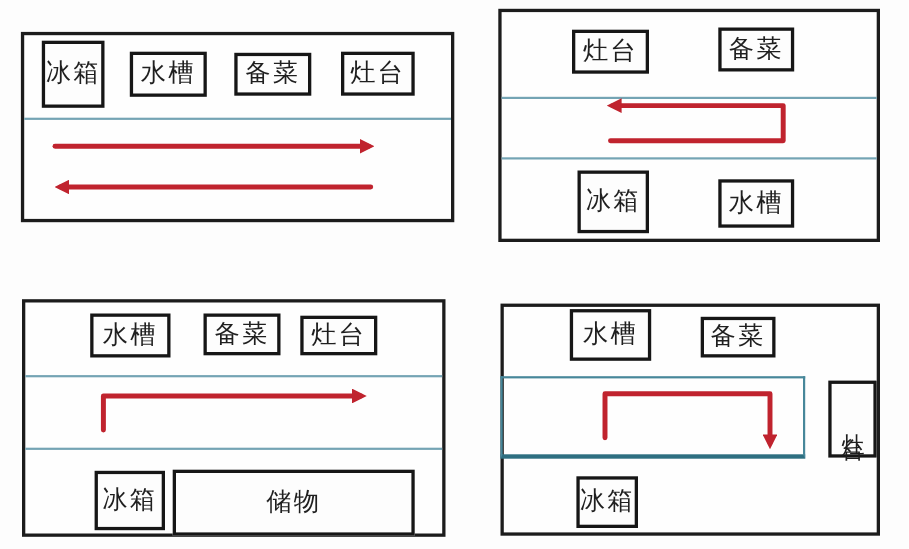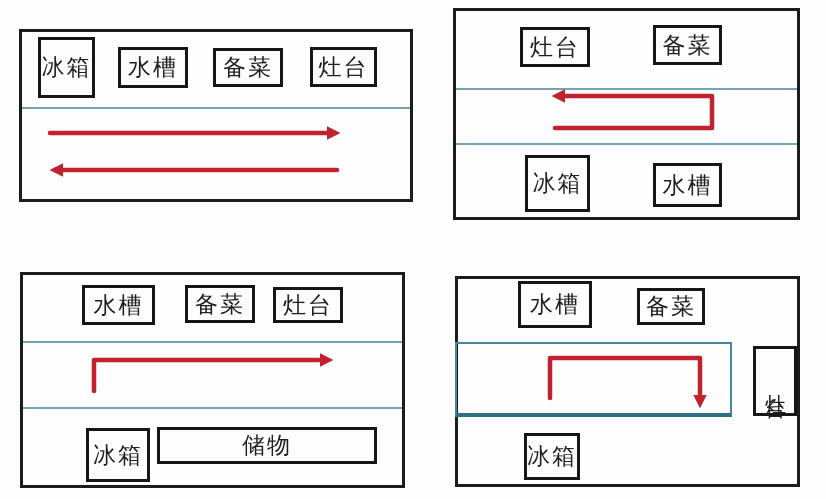--- a/index.html
+++ b/index.html
@@ -88,21 +88,21 @@
     </svg>
   </section>
 
   <section class="panel" style="left:20px;top:272px;width:385px;height:216px;">
     <div class="zone" style="left:59px;top:10px;width:73px;height:40px;">水槽</div>
     <div class="zone" style="left:162px;top:10px;width:70px;height:38px;">备菜</div>
     <div class="zone" style="left:250px;top:12px;width:70px;height:36px;">灶台</div>
     <div class="hline" style="top:66px;"></div>
     <div class="hline" style="top:132px;"></div>
     <div class="zone" style="left:63px;top:153px;width:64px;height:54px;">冰箱</div>
-    <div class="zone" style="left:134px;top:152px;width:220px;height:37px;">储物</div>
+    <div class="zone" style="left:134px;top:152px;width:220px;height:60px;">储物</div>
     <svg class="flow" width="379" height="210" viewBox="0 0 379 210">
       <defs>
         <marker id="ah3" viewBox="0 0 10 10" refX="6" refY="5" markerWidth="3" markerHeight="3" orient="auto">
           <path d="M0 0 L10 5 L0 10 z" fill="#c0232e"></path>
         </marker>
       </defs>
       <path d="M71 116 V85 H305" stroke="#c0232e" stroke-width="4.5" fill="none" stroke-linecap="round" stroke-linejoin="round" marker-end="url(#ah3)"></path>
     </svg>
   </section>
 

